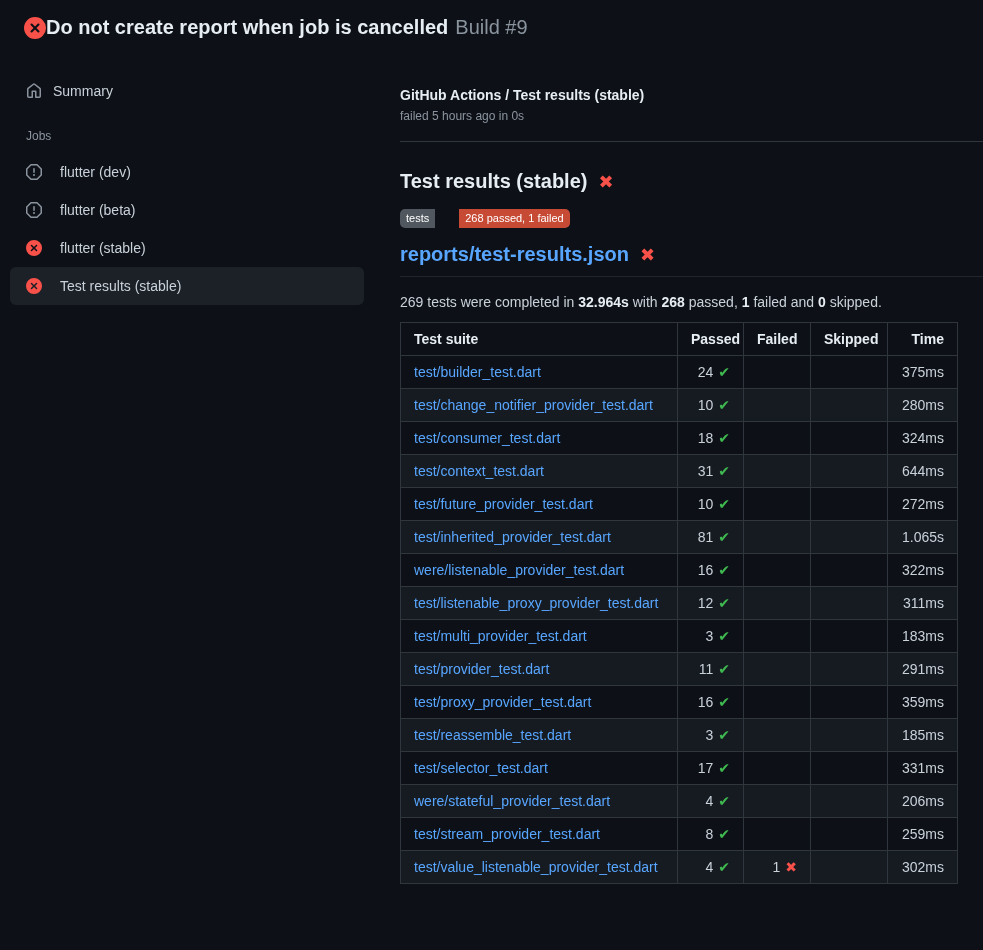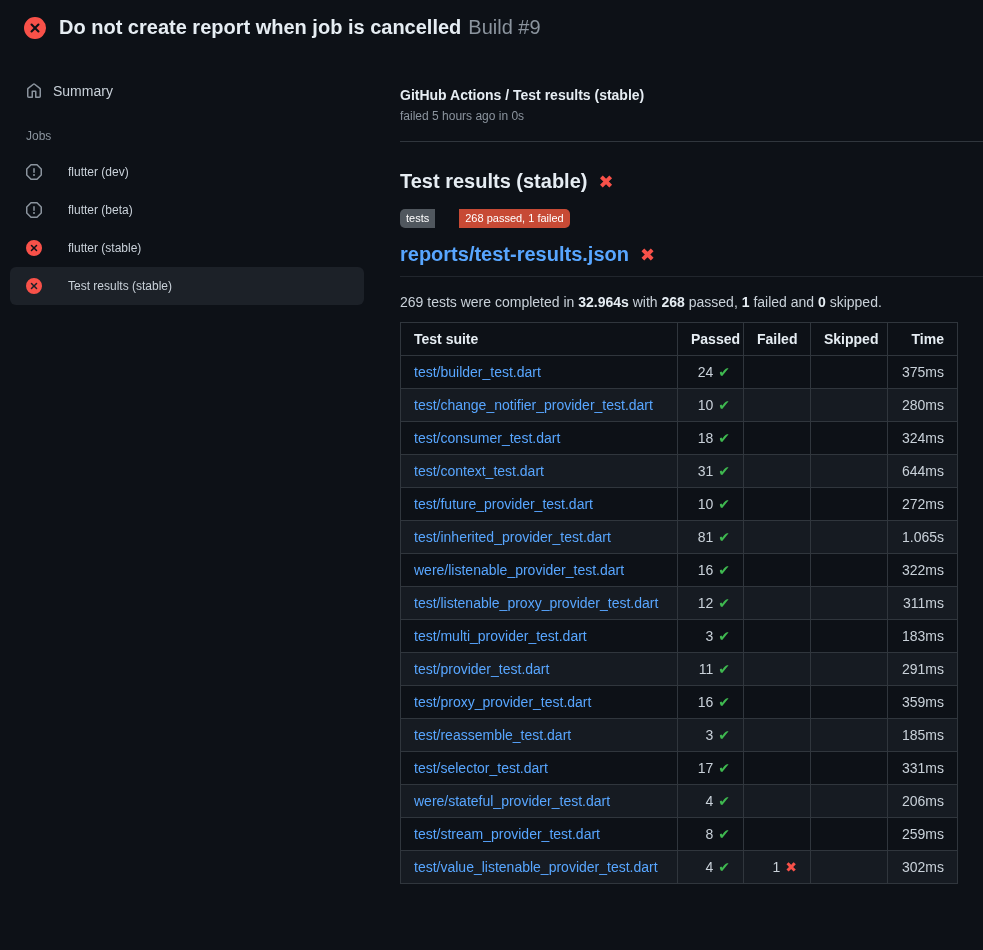--- a/index.html
+++ b/index.html
@@ -18,33 +18,33 @@
   }
   * { box-sizing: border-box; }
   html, body { margin: 0; padding: 0; }
   body {
     width: 983px; height: 950px; overflow: hidden;
     background: var(--background);
     color: var(--text);
     font-family: "Liberation Sans", "DejaVu Sans", sans-serif;
     font-size: 14px;
   }
-  .top-header { display: flex; align-items: center; gap: 13px; padding: 15px 24px 13px 24px; }
+  .top-header { display: flex; align-items: center; padding: 15px 24px 13px 24px; }
   .top-header h1 { margin: 0; font-size: 20px; font-weight: 700; color: var(--heading); line-height: 1.25; }
   .build { color: var(--muted); font-weight: 400; margin-left: 7px; }
   .icon-circle-lg { display: flex; }
   .icon-circle-lg svg { width: 22px; height: 22px; display: block; }
 
   .layout { display: flex; align-items: flex-start; }
   .sidebar { flex: 0 0 380px; padding-top: 20px; }
   .summary-item { display: flex; align-items: center; gap: 11px; padding: 10px 26px; cursor: pointer; color: var(--text); }
   .summary-item svg { width: 16px; height: 16px; display: block; }
   .jobs-label { color: var(--muted); font-size: 12px; padding: 20px 26px 10px 26px; }
   .jobs-list { display: flex; flex-direction: column; }
-  .job-item { display: flex; align-items: center; gap: 26px; padding: 11px 16px; margin: 0 16px 0 10px; border-radius: 6px; font-size: 12px; cursor: pointer; color: var(--text); }
+  .job-item { display: flex; gap: 18px; padding: 11px 16px; margin: 0 16px 0 10px; border-radius: 6px; font-size: 14px; cursor: pointer; color: var(--text); }
   .job-item.selected { background: var(--selected-bg); }
   .job-icon { display: flex; }
   .job-icon svg { width: 16px; height: 16px; display: block; }
 
   .main { flex: 1; min-width: 0; padding: 34px 0 0 20px; }
   .breadcrumb { font-weight: 700; font-size: 14px; color: var(--heading); }
   .status-line { color: var(--muted); font-size: 12px; margin-top: 6px; }
   .divider { border: 0; border-top: 1px solid var(--border); margin: 18px 0 0 0; }
 
   .section-title { display: flex; align-items: center; gap: 11px; margin: 28px 0 0 0; font-size: 20px; font-weight: 700; color: var(--heading); }

